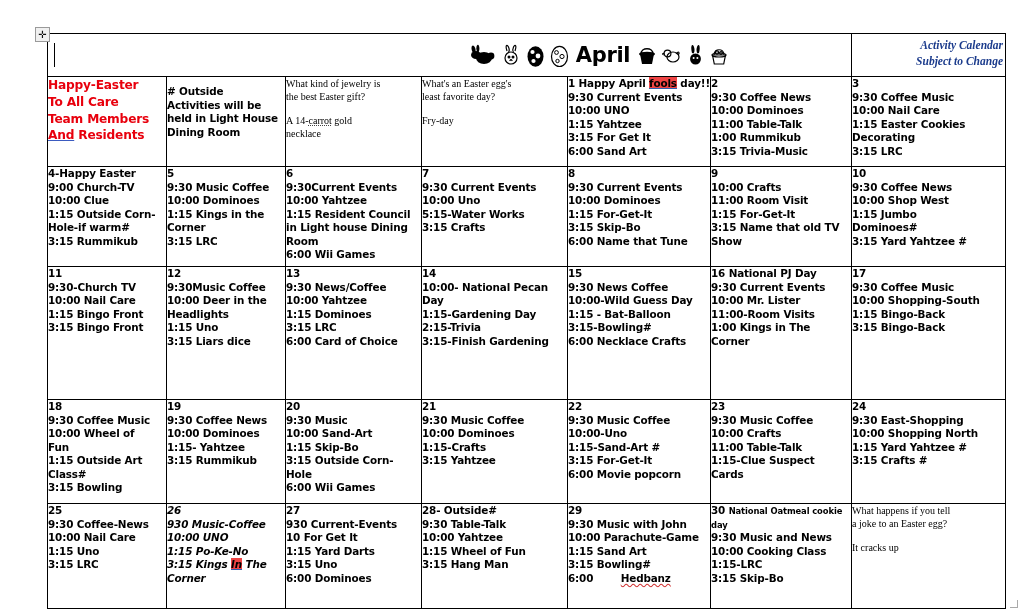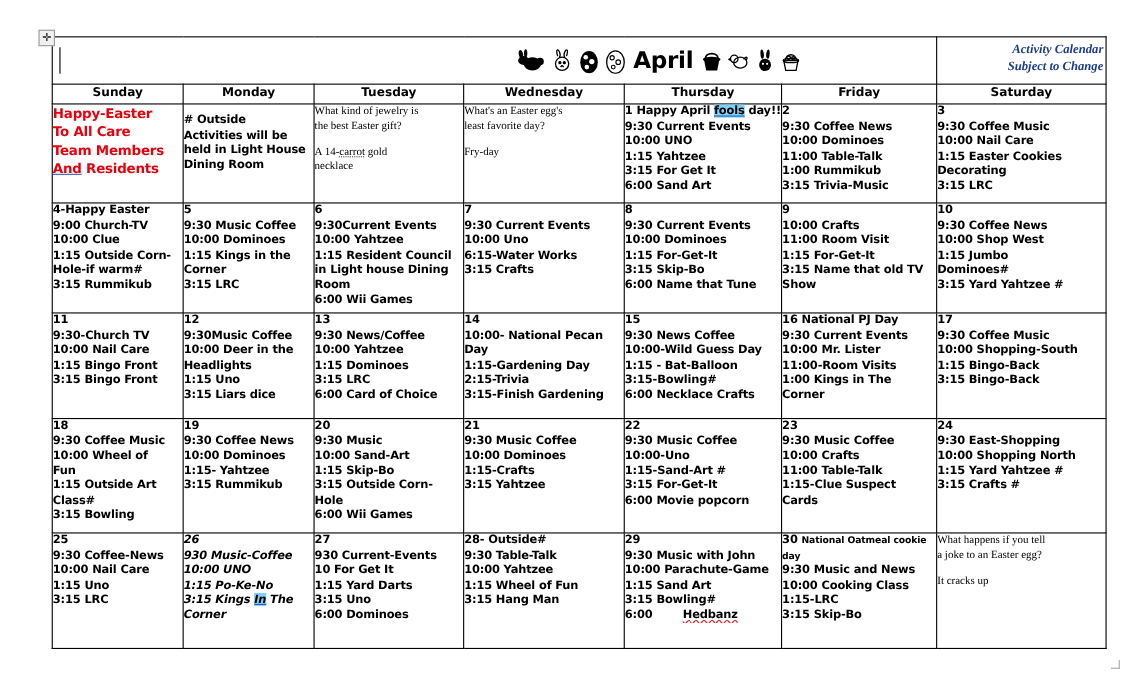--- a/index.html
+++ b/index.html
@@ -163,21 +163,21 @@
     font-size: 12.2px;
     line-height: 1.38;
     color: #e8000d;
     letter-spacing: -0.2px;
   }
   td.greeting .u { text-decoration: underline; text-decoration-color: #3b5bc0; }
 
   .italic-cell { font-style: italic; }
 
   .sp-underline {
-    background: #7dd3fc;
+    background: #ef4444;
     text-decoration: underline;
     text-decoration-color: #2e5fae;
   }
   .dot-underline {
     text-decoration: underline;
     text-decoration-style: dotted;
     text-decoration-color: #444;
   }
   .red-squiggle {
     text-decoration: underline;
@@ -302,29 +302,20 @@
         </div>
       </td>
       <td class="subject-cell">
         <div class="subject-text">
           <div>Activity Calendar</div>
           <div>Subject to Change</div>
         </div>
       </td>
     </tr>
 
-    <tr>
-      <th class="dow">Sunday</th>
-      <th class="dow">Monday</th>
-      <th class="dow">Tuesday</th>
-      <th class="dow">Wednesday</th>
-      <th class="dow">Thursday</th>
-      <th class="dow">Friday</th>
-      <th class="dow">Saturday</th>
-    </tr>
 
     </tbody>
       <tbody id="weeks-body">
         <tr style="height: 90px;">
           <td class="greeting">
             <div class="line">Happy-Easter</div>
             <div class="line">To All Care</div>
             <div class="line">Team Members</div>
             <div class="line"><span class="u">And</span> Residents</div>
           </td>
@@ -396,21 +387,21 @@
             <div class="line">10:00 Yahtzee</div>
             <div class="line">1:15 Resident Council</div>
             <div class="line">in Light house Dining</div>
             <div class="line">Room</div>
             <div class="line">6:00 Wii Games</div>
           </td>
           <td class="day">
             <div class="line"><span>7</span></div>
             <div class="line">9:30 Current Events</div>
             <div class="line">10:00 Uno</div>
-            <div class="line">6:15-Water Works</div>
+            <div class="line">5:15-Water Works</div>
             <div class="line">3:15 Crafts</div>
           </td>
           <td class="day">
             <div class="line"><span>8</span></div>
             <div class="line">9:30 Current Events</div>
             <div class="line">10:00 Dominoes</div>
             <div class="line">1:15 For-Get-It</div>
             <div class="line">3:15 Skip-Bo</div>
             <div class="line">6:00 Name that Tune</div>
           </td>
@@ -424,21 +415,21 @@
           </td>
           <td class="day">
             <div class="line"><span>10</span></div>
             <div class="line"> 9:30 Coffee News</div>
             <div class="line">10:00 Shop West</div>
             <div class="line">1:15 Jumbo</div>
             <div class="line">Dominoes#</div>
             <div class="line">3:15 Yard Yahtzee #</div>
           </td>
         </tr>
-        <tr style="height: 96px;">
+        <tr style="height: 133px;">
           <td class="day">
             <div class="line"><span>11</span></div>
             <div class="line">9:30-Church TV</div>
             <div class="line">10:00 Nail Care</div>
             <div class="line">1:15 Bingo Front</div>
             <div class="line">3:15 Bingo Front</div>
           </td>
           <td class="day">
             <div class="line"><span>12</span></div>
             <div class="line">9:30Music Coffee</div>

